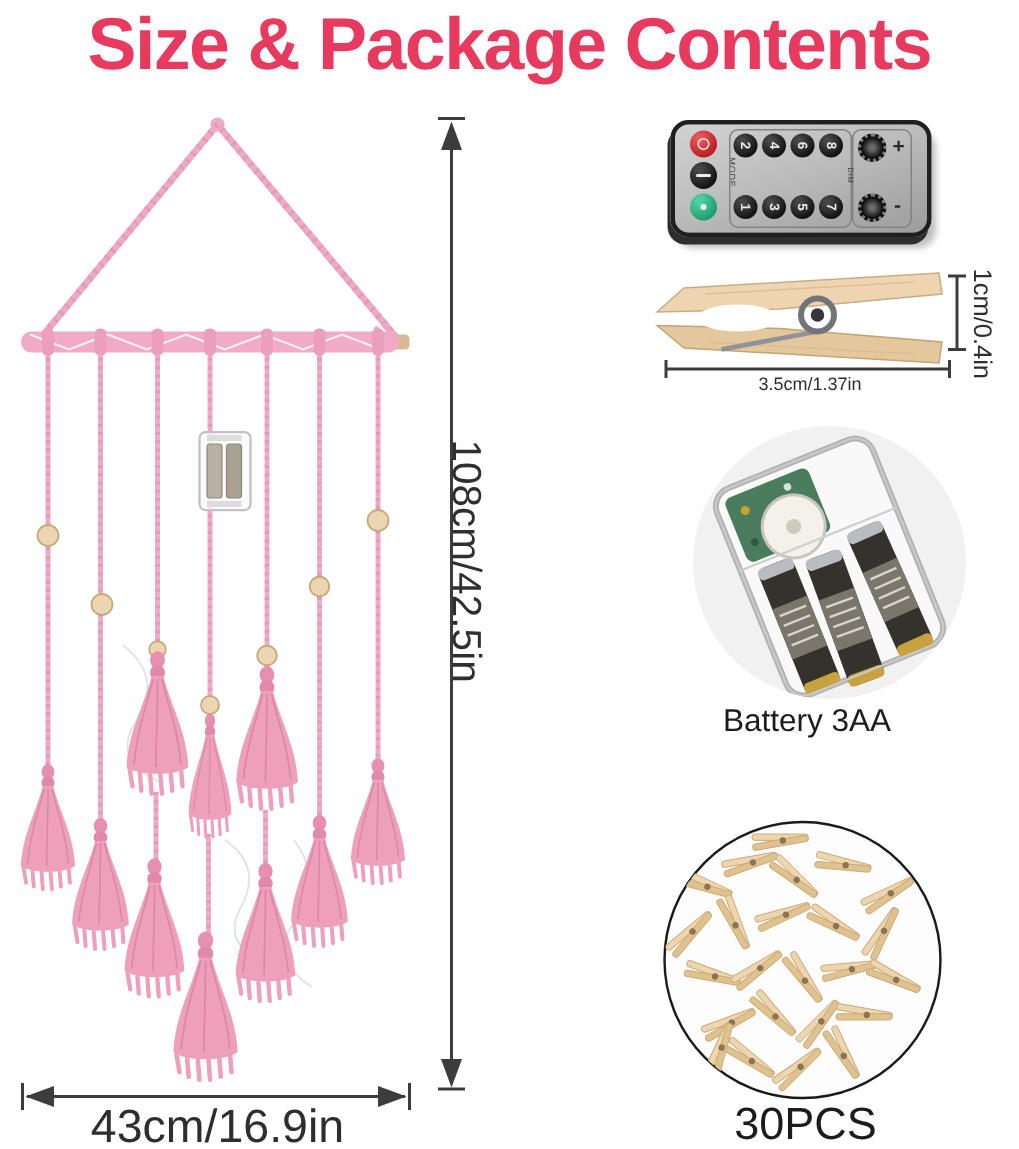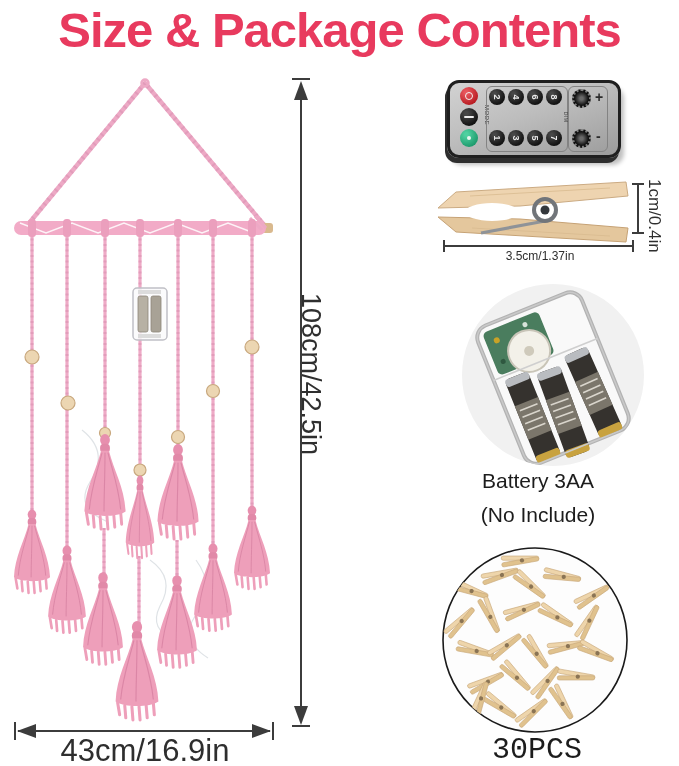--- a/index.html
+++ b/index.html
@@ -7,21 +7,21 @@
          font-family:"Liberation Sans","DejaVu Sans",sans-serif;}
   #art{position:absolute;left:0;top:0;z-index:1;}
   .lbl{position:absolute;z-index:2;color:#2e2e2e;}
   #title{left:0;top:2px;width:679px;text-align:center;font-size:49px;font-weight:bold;
          letter-spacing:-1px;color:#e83a5e;}
   #hgt-label{left:295px;top:293px;writing-mode:vertical-rl;font-size:27px;color:#2f2f2f;}
   #wid-label{left:40px;top:733px;width:210px;text-align:center;font-size:31px;}
   #cp-w-label{left:444px;top:249px;width:192px;text-align:center;font-size:12px;}
   #cp-h-label{left:644px;top:179px;writing-mode:vertical-rl;font-size:17px;}
   #battery-note{left:432px;top:464px;width:212px;text-align:center;font-size:21px;line-height:34px;color:#1c1c1c;}
-  #clips-count{left:432px;top:733px;width:210px;text-align:center;font-size:30px;color:#1c1c1c;font-family:Liberation Mono, monospace;}
+  #clips-count{left:432px;top:733px;width:210px;text-align:center;font-size:30px;color:#1c1c1c;}
 
   
   #remote{position:absolute;z-index:2;left:447px;top:80px;width:168px;height:72px;
           background:linear-gradient(160deg,#d2d2d2 0%,#bdbdbd 45%,#9c9c9c 100%);
           border:3px solid #1f1f1f;border-radius:12px;
           box-shadow:-2px 5px 0 0 #2e2e2e, 3px 7px 4px rgba(0,0,0,0.25);}
   .rc-panel{position:absolute;border:1px solid #838383;border-radius:6px;}
   #rc-grid{left:36px;top:3px;width:80px;height:64px;}
   #rc-dialpanel{left:118px;top:3px;width:38px;height:64px;}
   .rc-btn{position:absolute;border-radius:50%;}
@@ -251,21 +251,20 @@
   <div id="title" class="lbl">Size &amp; Package Contents</div>
 
   <div id="hgt-label" class="lbl">108cm/42.5in</div>
   <div id="wid-label" class="lbl">43cm/16.9in</div>
 
   <div id="cp-w-label" class="lbl">3.5cm/1.37in</div>
   <div id="cp-h-label" class="lbl">1cm/0.4in</div>
 
   <div id="battery-note" class="lbl">
     <div>Battery 3AA</div>
-    <div>(No Include)</div>
   </div>
 
   <div id="clips-count" class="lbl">30PCS</div>
 
   <div id="remote">
     <div class="rc-btn rc-round rc-red" style="left:10px;top:4px;">
       <span class="glyph-ring"></span>
     </div>
     <div class="rc-btn rc-round" style="left:10px;top:25px;">
       <span class="glyph-bar"></span>

